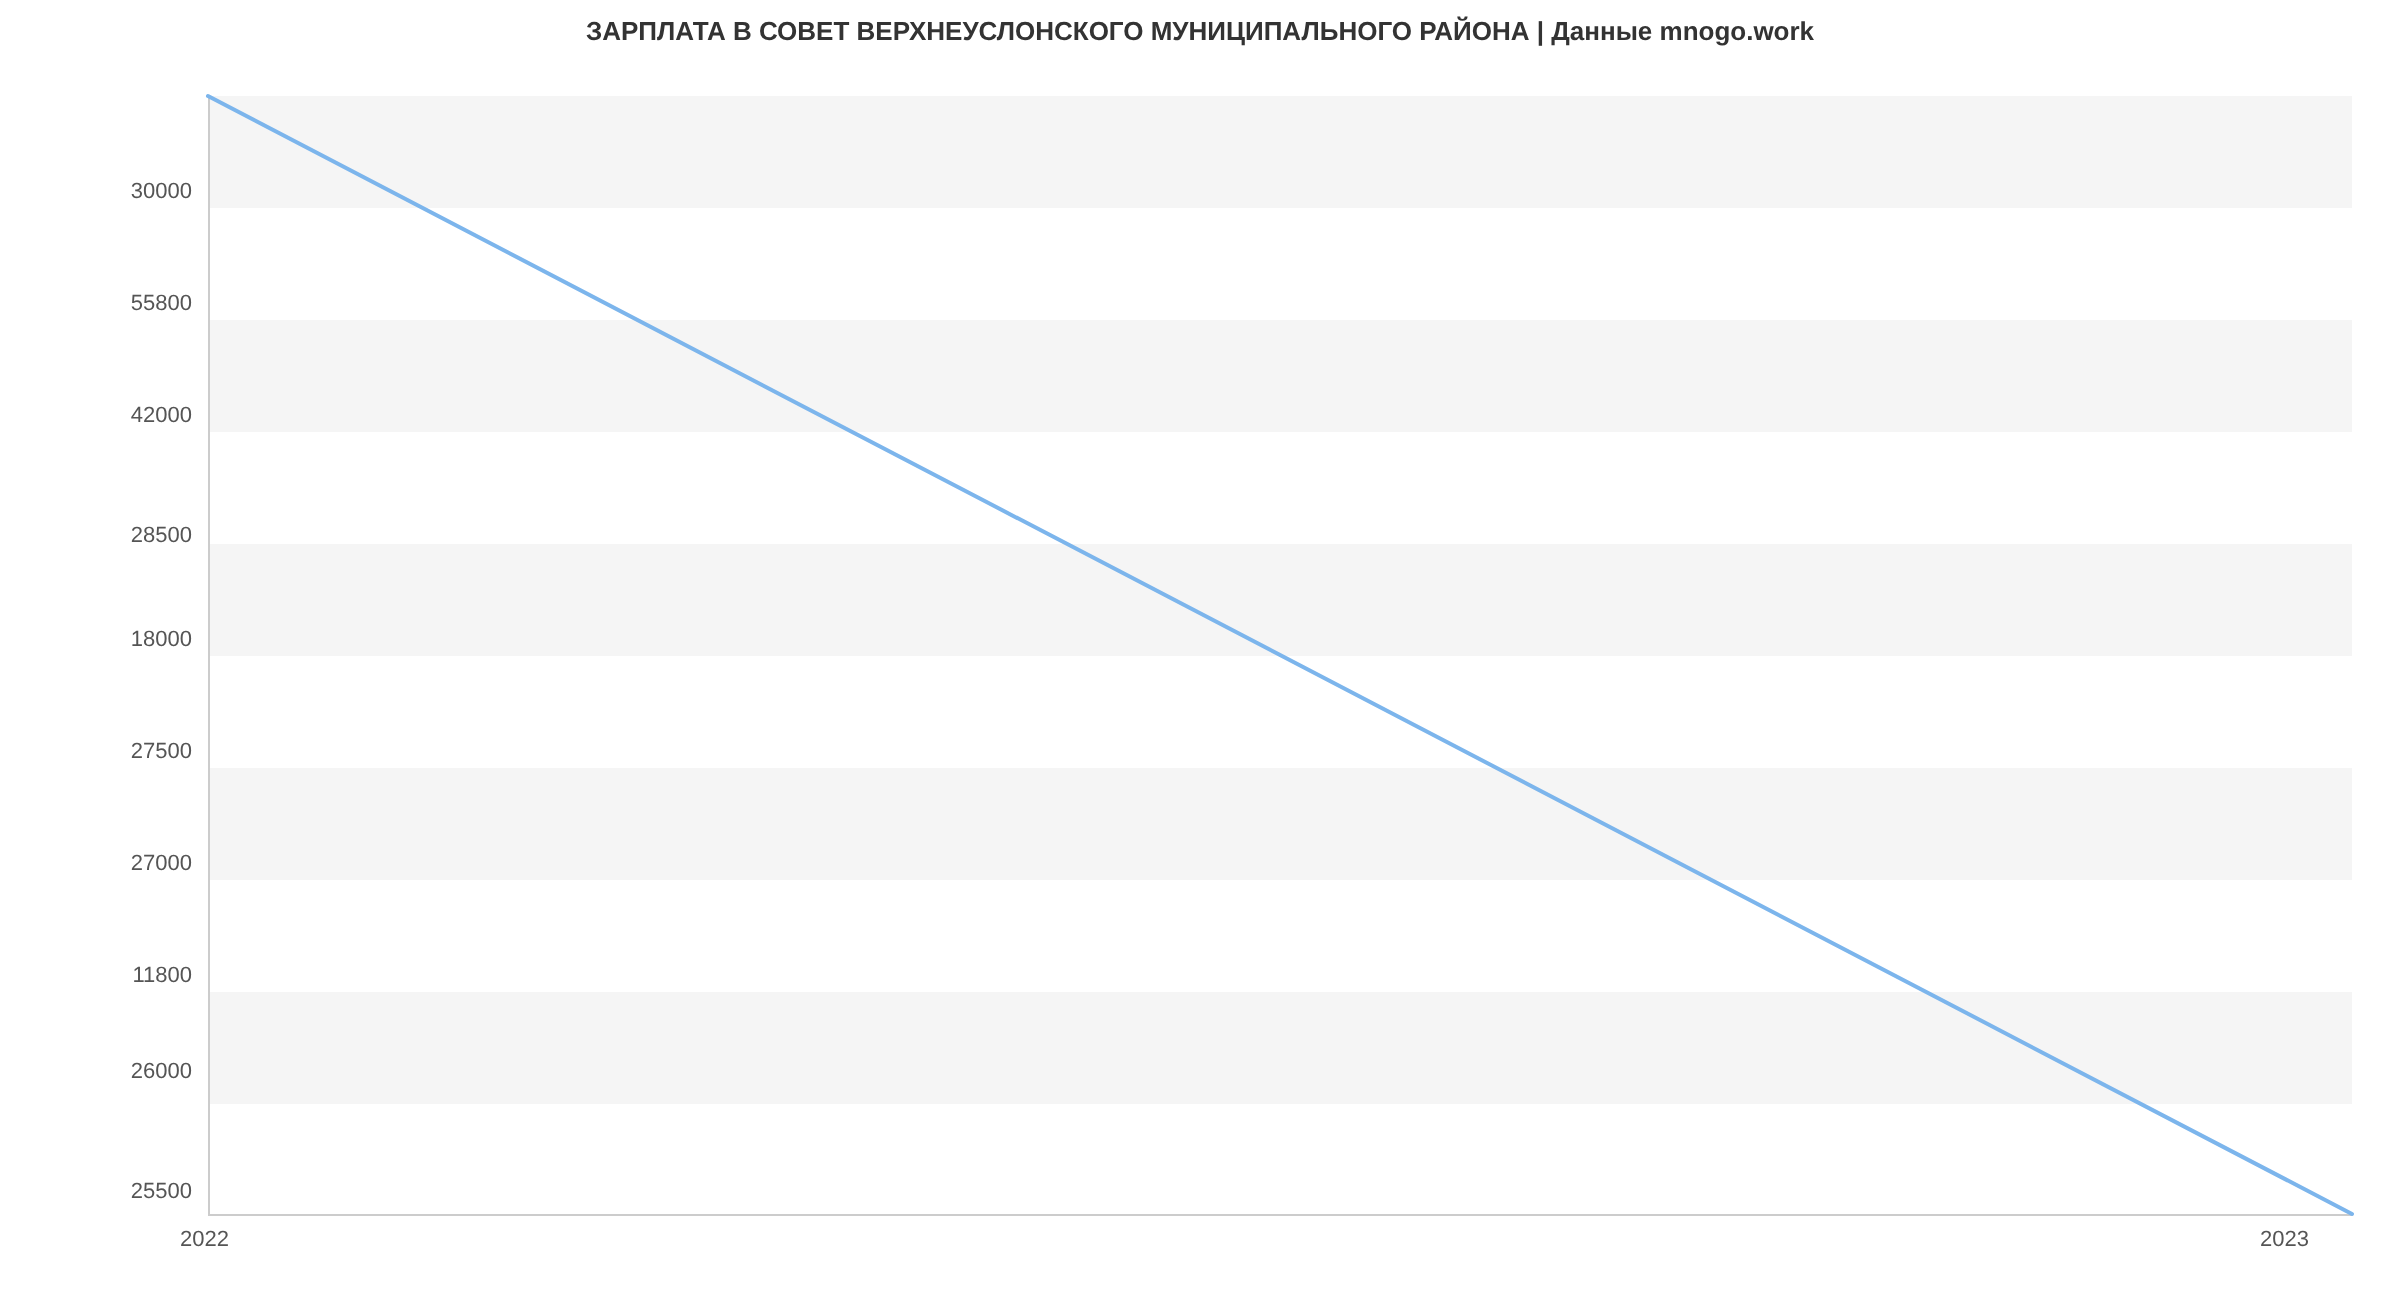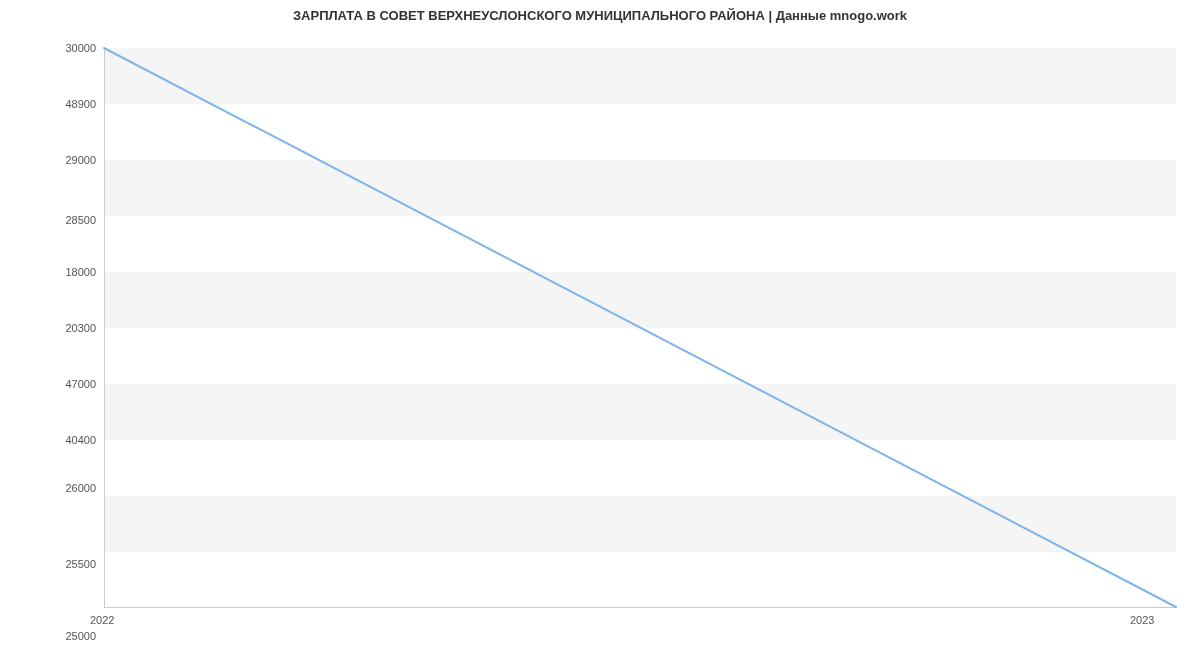--- a/index.html
+++ b/index.html
@@ -50,20 +50,21 @@
     background: #f5f5f5;
   }
   .y-tick-label {
     position: absolute;
     right: 1104px; 
     width: 80px;
     text-align: right;
     font-size: 11px;
     color: #555555;
     transform: translateY(-50%);
+    margin-top: 48px;
   }
   .x-tick-label {
     position: absolute;
     font-size: 11px;
     color: #555555;
     top: 614px;
     text-align: center;
   }
   svg.series {
     position: absolute;
@@ -82,29 +83,29 @@
   }
 </style>
 </head>
 <body>
 
 <div class="chart-container">
 
   <div class="chart-title">ЗАРПЛАТА В СОВЕТ ВЕРХНЕУСЛОНСКОГО МУНИЦИПАЛЬНОГО РАЙОНА | Данные mnogo.work</div>
 
   <span class="y-tick-label" style="top:48px">30000</span>
-  <span class="y-tick-label" style="top:104px">48900</span>
-  <span class="y-tick-label" style="top:160px">29000</span>
+  <span class="y-tick-label" style="top:104px">55800</span>
+  <span class="y-tick-label" style="top:160px">42000</span>
   <span class="y-tick-label" style="top:220px">28500</span>
   <span class="y-tick-label" style="top:272px">18000</span>
-  <span class="y-tick-label" style="top:328px">20300</span>
-  <span class="y-tick-label" style="top:384px">47000</span>
-  <span class="y-tick-label" style="top:440px">40400</span>
+  <span class="y-tick-label" style="top:328px">27500</span>
+  <span class="y-tick-label" style="top:384px">27000</span>
+  <span class="y-tick-label" style="top:440px">11800</span>
   <span class="y-tick-label" style="top:488px">26000</span>
-  <span class="y-tick-label" style="top:564px">25500</span>
+  <span class="y-tick-label" style="top:548px">25500</span>
   <span class="y-tick-label" style="top:636px">25000</span>
 
   <div class="plot-area">
 
     <div class="band" style="top:0px;   height:56px"></div>
     <div class="band" style="top:112px; height:56px"></div>
     <div class="band" style="top:224px; height:56px"></div>
     <div class="band" style="top:336px; height:56px"></div>
     <div class="band" style="top:448px; height:56px"></div>
 

